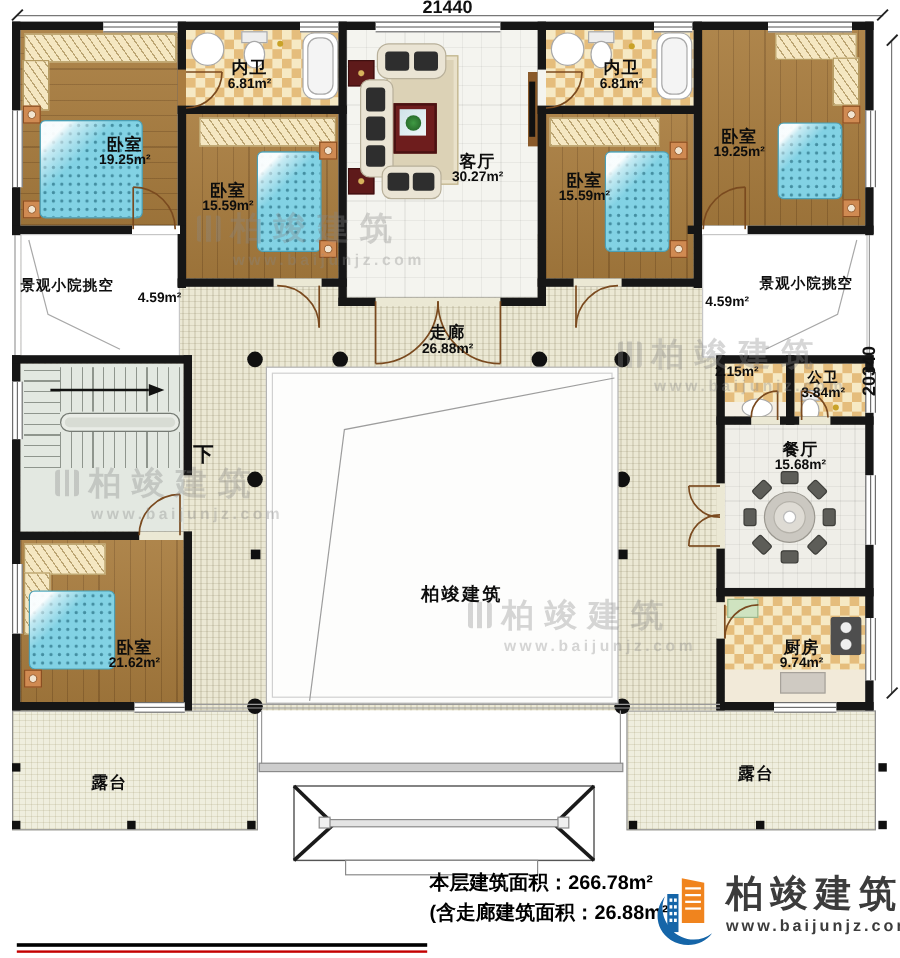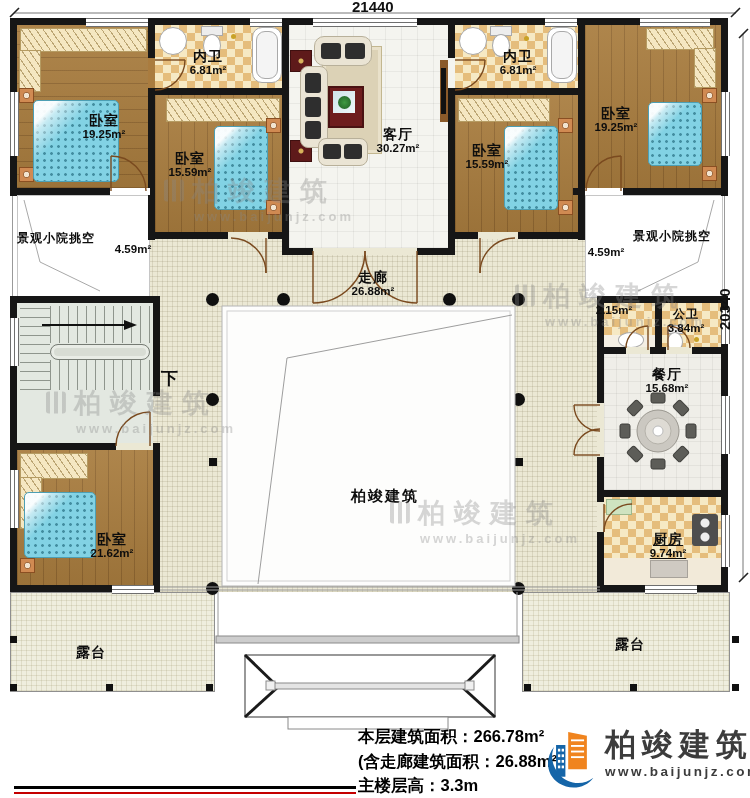--- a/index.html
+++ b/index.html
@@ -415,21 +415,21 @@
   </div>
   <div class="solo" style="left:614px;top:304px;">2.15m²</div>
   <div class="rlabel sm" style="left:686px;top:308px;">
     <span class="nm">公卫</span>
       <span class="ar">3.84m²</span>
   </div>
   <div class="rlabel" style="left:667px;top:366px;">
     <span class="nm">餐厅</span>
       <span class="ar">15.68m²</span>
   </div>
-  <div class="rlabel" style="left:668px;top:531px;text-decoration:underline;">
+  <div class="rlabel" style="left:668px;top:531px;">
     <span class="nm">厨房</span>
       <span class="ar">9.74m²</span>
   </div>
   <div class="rlabel" style="left:385px;top:487px;">
     <span class="nm" style="font-size:15px;letter-spacing:2px;">柏竣建筑</span>
   </div>
   <div class="rlabel" style="left:91px;top:644px;">
     <span class="nm">露台</span>
   </div>
   <div class="rlabel" style="left:630px;top:636px;">
@@ -463,21 +463,20 @@
         <span class="wm-name">柏竣建筑</span>
       </div>
     <span class="wm-url">www.baijunjz.com</span>
   </div>
 
   <div class="uline1"></div>
   <div class="uline2"></div>
   <div class="info">
     <div>本层建筑面积：266.78m²</div>
     <div>(含走廊建筑面积：26.88m²)</div>
-    <div>主楼层高：3.3m</div>
   </div>
   <div class="logo">
     <svg width="56" height="62" viewBox="0 0 60 66">
       <path d="M12,20 C2,32 3,50 17,59 C30,67 46,64 54,53 C43,62 26,60 17,49 C9,39 8,29 12,20 Z" fill="#1565a8"></path>
       <polygon points="27,4 47,8 47,44 27,44" fill="#f0841e"></polygon>
       <rect x="30" y="12" width="14" height="2" fill="#fff"></rect>
       <rect x="30" y="18" width="14" height="2" fill="#fff"></rect>
       <rect x="30" y="24" width="14" height="2" fill="#fff"></rect>
       <rect x="30" y="30" width="14" height="2" fill="#fff"></rect>
       <rect x="14" y="18" width="10" height="34" fill="#1565a8"></rect>

